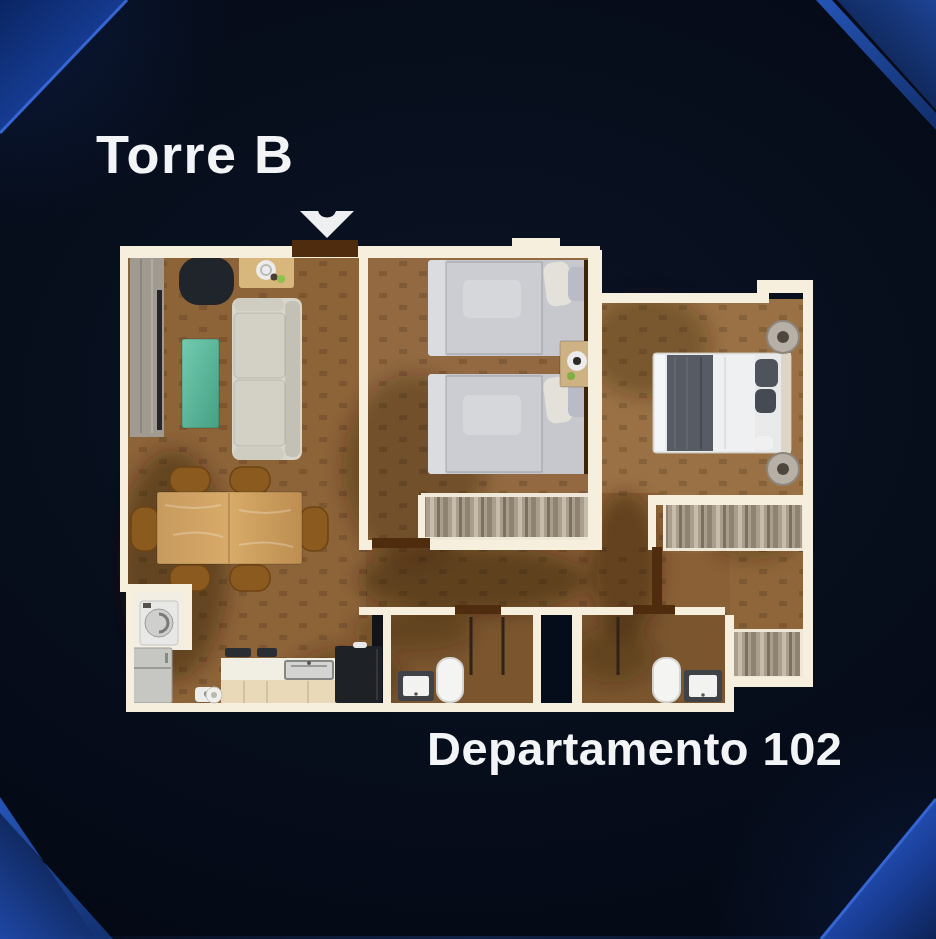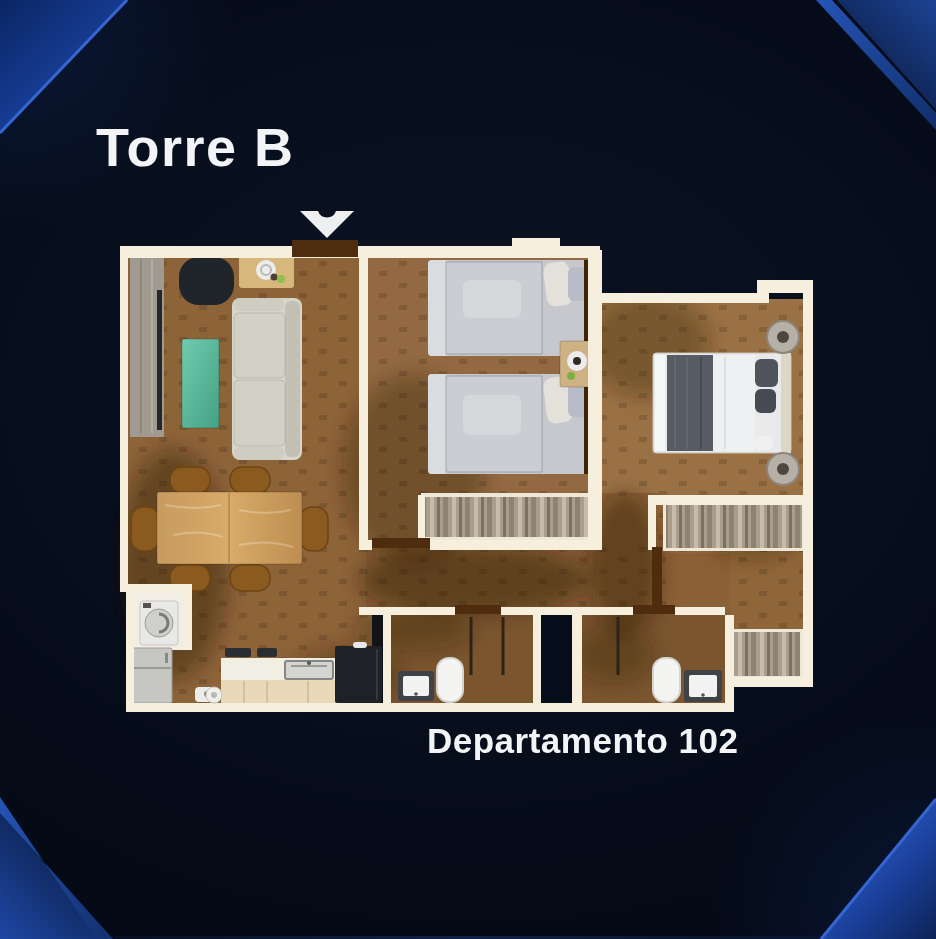--- a/index.html
+++ b/index.html
@@ -5,27 +5,27 @@
   html,body{margin:0;padding:0;}
   body{
     position:relative;
     width:936px;height:939px;
     overflow:hidden;
     font-family:"Liberation Sans", sans-serif;
     background: radial-gradient(120% 90% at 50% 42%, #0c1526 0%, var(--background,#050b18) 55%, #02060f 100%);
   }
   .abs{position:absolute;}
   .title{
-    position:absolute;left:96px;top:116px;
+    position:absolute;left:96px;top:123px;
     font-size:54px;font-weight:700;letter-spacing:1.5px;
     color:var(--text,#f2f4f6);
   }
   .subtitle{
     position:absolute;left:427px;top:721px;
-    font-size:35px;font-weight:700;letter-spacing:0.5px;
+    font-size:47px;font-weight:700;letter-spacing:0.5px;
     color:var(--text,#f2f4f6);
   }
   .bottom-line{
     position:absolute;left:0;bottom:0;width:936px;height:3px;
     background:linear-gradient(90deg, rgba(30,70,165,0) 0%, rgba(46,94,198,0.28) 50%, rgba(30,70,165,0) 100%);
   }
   svg{display:block;}
 </style>
 </head>
 <body>

